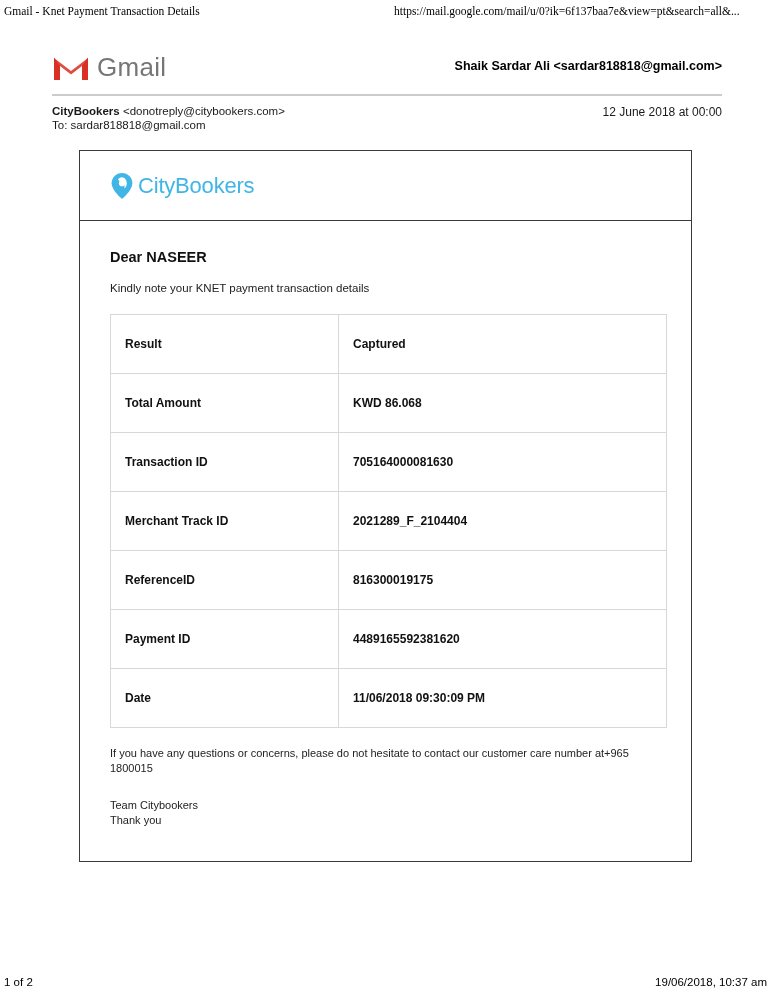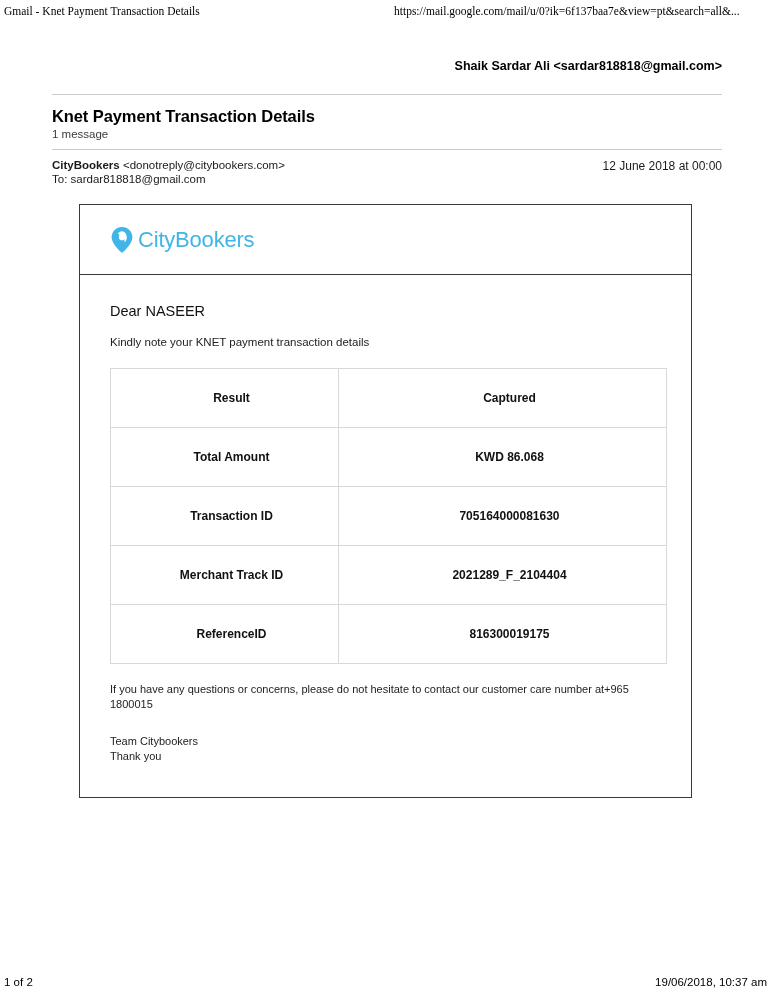--- a/index.html
+++ b/index.html
@@ -181,35 +181,34 @@
     font-size: 22px;
     color: #41b6e6;
     letter-spacing: -0.2px;
   }
 
   .card-body {
     padding: 28px 30px 34px 30px;
   }
   .greeting {
     font-size: 14.5px;
-    font-weight: normal;
+    font-weight: bold;
     color: #111;
     margin: 0 0 17px 0;
   }
   .intro {
     font-size: 11.5px;
     color: #222;
     margin: 0 0 20px 0;
   }
 
   table.details {
     border-collapse: collapse;
     width: 556px;
     table-layout: fixed;
-    text-align: center;
   }
   table.details td {
     border: 1px solid #d8d8d8;
     height: 59px;
     vertical-align: middle;
     font-size: 12px;
     padding: 0 0 0 14px;
     box-sizing: border-box;
   }
   table.details td.label {
@@ -241,29 +240,35 @@
 <body>
 
 <div class="print-header">
   <div class="ph-left">Gmail - Knet Payment Transaction Details</div>
   <div class="ph-right">https://mail.google.com/mail/u/0?ik=6f137baa7e&amp;view=pt&amp;search=all&amp;...</div>
 </div>
 
 <div class="page">
 
   <div class="gmail-row">
+    <div class="gmail-logo">
+      <span class="gmail-m">
+        <svg width="38" height="28" viewBox="0 0 38 28" xmlns="http://www.w3.org/2000/svg">
+          <path d="M2 26 L2 4 L19 17 L36 4 L36 26 L30 26 L30 12 L19 20.5 L8 12 L8 26 Z" fill="#e24c3f"></path>
+          <path d="M2 3.5 L2 26 L8 26 L8 12 Z" fill="#d93025"></path>
+          <path d="M36 3.5 L36 26 L30 26 L30 12 Z" fill="#d93025"></path>
+        </svg>
+      </span>
+      <span class="gmail-word">Gmail</span>
+    </div>
     <div class="account-line">Shaik Sardar Ali &lt;sardar818818@gmail.com&gt;</div>
   </div>
 
   <hr class="hr-thin">
 
-  <div class="subject-block">
-    <h1 class="subject">Knet Payment Transaction Details</h1>
-    <div class="msg-count">1 message</div>
-  </div>
 
   <hr class="hr-thin">
 
   <div class="meta-block">
     <div class="meta-from">
       <b>CityBookers</b>
       <span>&lt;donotreply@citybookers.com&gt;</span>
     </div>
     <div class="meta-to">To: sardar818818@gmail.com</div>
     <div class="meta-date">12 June 2018 at 00:00</div>
@@ -303,20 +308,28 @@
             <td class="value">705164000081630</td>
           </tr>
           <tr>
             <td class="label">Merchant Track ID</td>
             <td class="value">2021289_F_2104404</td>
           </tr>
           <tr>
             <td class="label">ReferenceID</td>
             <td class="value">816300019175</td>
           </tr>
+          <tr>
+            <td class="label">Payment ID</td>
+            <td class="value">4489165592381620</td>
+          </tr>
+          <tr>
+            <td class="label">Date</td>
+            <td class="value">11/06/2018 09:30:09 PM</td>
+          </tr>
         </tbody>
       </table>
 
       <p class="note">If you have any questions or concerns, please do not hesitate to contact our customer care number at+965 1800015</p>
 
       <div class="signoff">
         <div>Team Citybookers</div>
         <div>Thank you</div>
       </div>
     </div>

